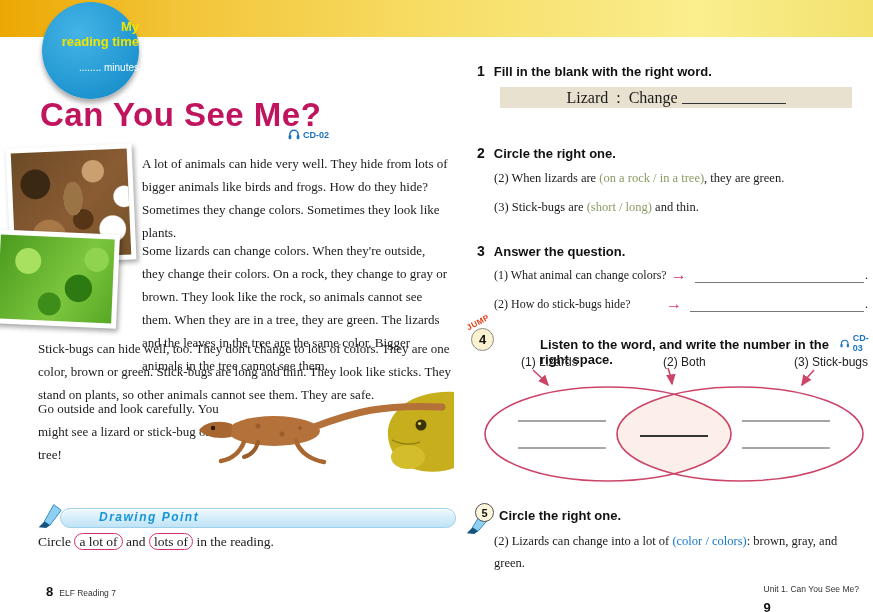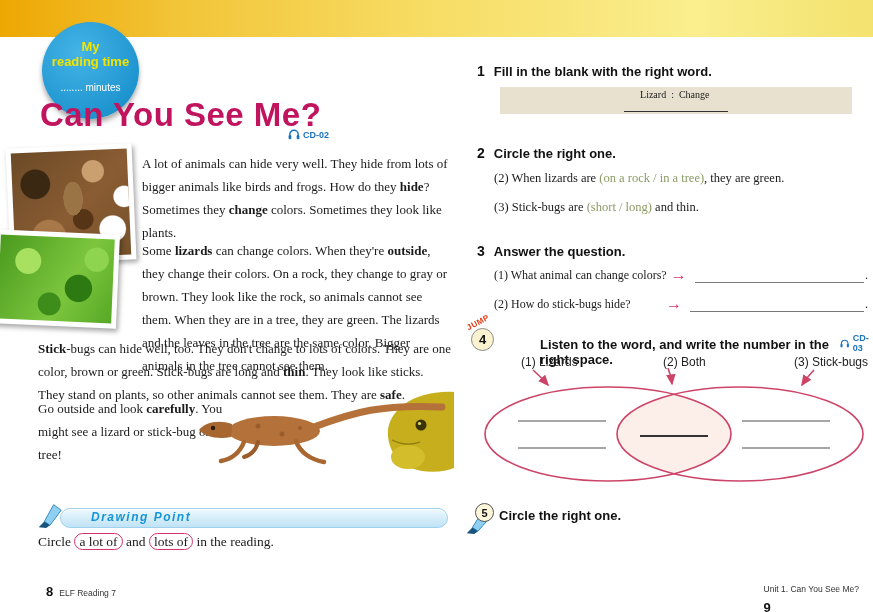--- a/index.html
+++ b/index.html
@@ -1,30 +1,30 @@
 <!DOCTYPE html>
 <html><head>
 <meta charset="utf-8">
 <style>
   html,body{margin:0;padding:0;}
   body{width:873px;height:612px;position:relative;background:#ffffff;overflow:hidden;
        font-family:"Liberation Serif",serif;color:#1a1a1a;}
   .abs{position:absolute;}
-  .b{font-weight:bold;}
+  .b{font-weight:normal;}
   .green{color:#8a9a64;}
   .blue{color:#1779c8;}
   .wline{display:inline-block;width:104px;border-bottom:1px solid #333;height:11px;}
   .circled{display:inline-block;border:1.6px solid #d6336c;border-radius:12px;padding:0 4px;line-height:15px;}
 
   
   .topbar{top:0;left:0;width:873px;height:37px;
     background:linear-gradient(90deg,#eda702 0%,#f2c437 20%,#f7dc63 48%,#faee8e 80%,#f3e26e 100%);}
-  .badge{left:42px;top:22px;width:97px;height:97px;border-radius:50%;
+  .badge{left:42px;top:2px;width:97px;height:97px;border-radius:50%;
     background:radial-gradient(circle at 38% 32%,#45b4e6,#1f95d0 70%,#1b84ba);
-    box-shadow:0 4px 5px rgba(40,40,40,.4);text-align:center;}
+    box-shadow:0 4px 5px rgba(40,40,40,.4);text-align:right;}
   .badge .l1{margin-top:17px;color:#f0e400;font-weight:bold;font-size:13px;font-family:"Liberation Sans",sans-serif;}
   .badge .l2{color:#f0e400;font-weight:bold;font-size:13px;font-family:"Liberation Sans",sans-serif;}
   .badge .l3{margin-top:13px;color:#ffffff;font-size:10px;font-family:"Liberation Sans",sans-serif;}
 
   .title{left:40px;top:96px;font-size:33px;font-weight:bold;color:#c0145e;
     font-family:"Liberation Sans",sans-serif;letter-spacing:.5px;}
   .audio{display:flex;align-items:center;gap:3px;color:#1a72c0;
     font-family:"Liberation Sans",sans-serif;font-size:9px;font-weight:bold;}
   .audio-title{left:288px;top:129px;}
 
@@ -54,42 +54,42 @@
   .para{font-size:13px;line-height:23px;}
   .p1{left:142px;top:152px;width:308px;}
   .p2{left:142px;top:239px;width:308px;}
   .p3{left:38px;top:337px;width:414px;}
   .p4{left:38px;top:397px;width:190px;}
   .lizards{left:196px;top:384px;width:258px;height:88px;}
 
   
   .dp-bar{left:60px;top:508px;width:386px;height:18px;border-radius:10px;
     background:linear-gradient(#eef8fe,#bfe3f6);border:1px solid #9fd0ec;
-    box-shadow:inset 0 1px 0 #fff;}
+    box-shadow:inset 0 1px 0 #fff;padding-left:8px;}
   .dp-label{color:#1694d6;font-weight:bold;font-family:"Liberation Sans",sans-serif;
     font-size:12px;line-height:17px;padding-left:30px;letter-spacing:1.5px;font-style:italic;}
   .dp-marker{left:34px;top:498px;}
   .dp-line{left:38px;top:533px;font-size:13.5px;}
 
   
   .foot{top:584px;font-family:"Liberation Sans",sans-serif;font-size:8.5px;color:#333;
     display:flex;align-items:baseline;gap:6px;}
   .foot .num{font-size:13px;font-weight:bold;color:#111;}
   .foot-l{left:46px;}
   .foot-r{right:14px;flex-direction:column;}
 
   
   .ex-head{display:flex;gap:9px;align-items:baseline;font-family:"Liberation Sans",sans-serif;
     font-weight:bold;font-size:13px;color:#111;}
   .ex-num{font-size:14px;}
   .ex-items{font-size:12.5px;line-height:22px;}
   .ex-items .item{margin-bottom:7px;}
   .ex1-head{left:477px;top:63px;}
-  .ex1-box{left:500px;top:87px;width:352px;height:27px;background:#e9e1cf;
-    display:flex;align-items:center;justify-content:center;font-size:10px;white-space:pre-wrap;flex-direction:column;}
+  .ex1-box{left:500px;top:87px;width:352px;height:21px;background:#e9e1cf;
+    display:flex;align-items:center;justify-content:center;font-size:16px;white-space:pre-wrap;}
   .ex2-head{left:477px;top:145px;}
   .ex2-items{left:494px;top:167px;width:360px;}
   .ex3-head{left:477px;top:243px;}
   .ex3-items{left:494px;top:266px;width:374px;}
   .q-row{display:flex;align-items:center;margin-bottom:11px;}
   .q-text{flex:0 0 168px;font-size:12px;white-space:nowrap;}
   .q-arrow{color:#d6336c;font-weight:bold;margin:0 8px 0 4px;font-family:"Liberation Sans",sans-serif;}
   .q-line{flex:1;border-bottom:1.2px solid #777;height:14px;}
   .q-end{font-size:12px;margin-left:1px;}
   .ex4-icon{left:471px;top:328px;width:24px;height:24px;}
@@ -250,20 +250,21 @@
   <svg width="30" height="30" viewBox="0 0 32 32" style="position:absolute;left:-4px;top:2px">
     <polygon points="10,24 20,8 28,14 16,28" fill="#8fd0f2" stroke="#2a85c0" stroke-width="1"></polygon>
     <polygon points="10,24 4,30 12,31 16,28" fill="#16537e"></polygon>
   </svg>
   <div class="m5-circle">5</div>
 </div>
 <div class="abs ex-head ex5-head">
   <span>Circle the right one.</span>
 </div>
 <div class="abs ex-items ex5-items">
+  <div class="item"><span>(2) Lizards can change into a lot of </span><span class="blue">(color / colors)</span><span>: brown, gray, and green.</span></div>
 </div>
 
 <div class="abs foot foot-l">
   <span class="num">8</span>
   <span>ELF Reading 7</span>
 </div>
 <div class="abs foot foot-r">
   <span>Unit 1. Can You See Me?</span>
   <span class="num">9</span>
 </div>

